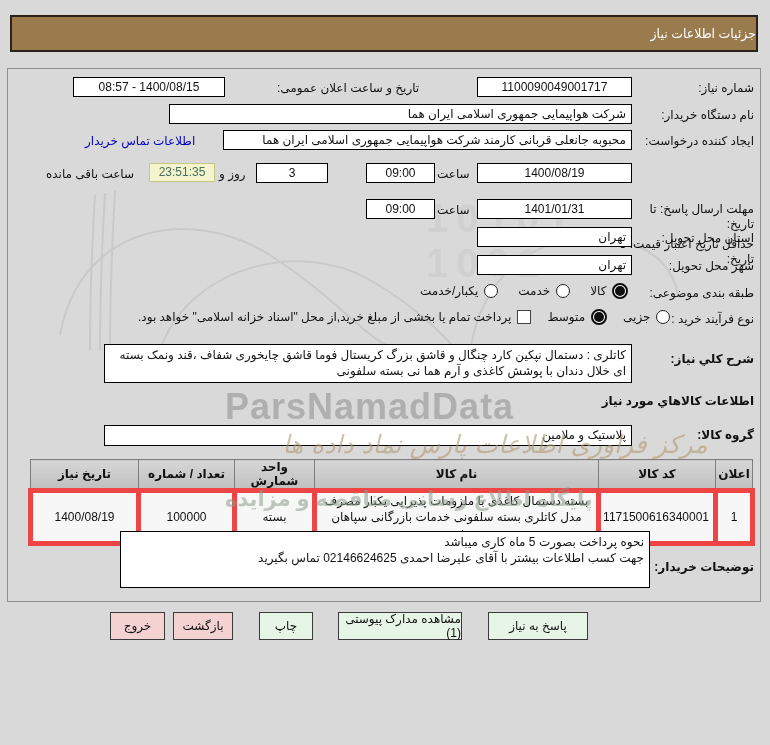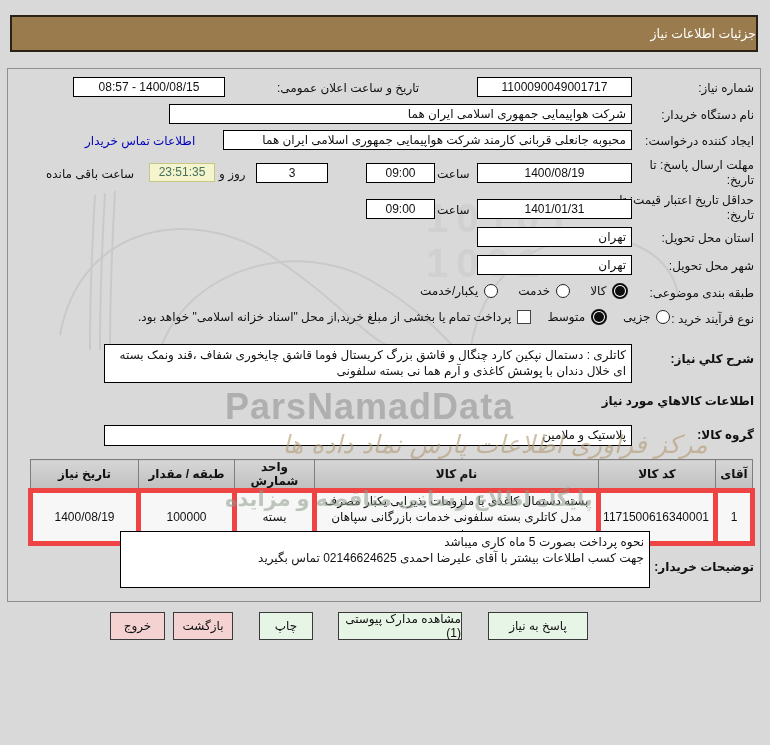--- a/index.html
+++ b/index.html
@@ -7,21 +7,21 @@
         font-family:"Liberation Sans","DejaVu Sans",sans-serif;font-size:12px;color:#111;direction:rtl;}
   
   .titlebar{position:absolute;top:15px;left:10px;width:744px;height:33px;background:#9a7b4d;
             border:2px solid #2a2118;color:#fff;display:flex;align-items:center;justify-content:flex-start;}
   .titlebar span{font-size:12.5px;}
   
   .panel{position:absolute;top:68px;left:7px;width:752px;height:532px;border:1px solid #8f8f8f;}
   
   .lbl{position:absolute;white-space:nowrap;color:#111;}
   .lbl.b{font-weight:bold;}
-  .lbl.wrap{white-space:normal;text-align:right;line-height:15px;}
+  .lbl.wrap{white-space:normal;text-align:right;line-height:15px;margin-top:44px;}
   .vbox{position:absolute;background:#fff;border:1px solid #000;height:18px;line-height:18px;
         text-align:center;overflow:hidden;white-space:nowrap;z-index:2;}
   .vbox.r{text-align:right;padding:0 5px;}
   .vbox.multi{height:auto;line-height:16px;white-space:normal;text-align:right;padding:2px 5px;}
   .link{position:absolute;color:#0000bb;cursor:pointer;z-index:2;}
   .cdown{position:absolute;width:64px;height:17px;line-height:17px;text-align:center;z-index:2;
          background:#f4f4cd;border:1px solid #c6c687;color:#47705f;}
   
   .optrow{position:absolute;display:flex;align-items:center;gap:20px;z-index:2;}
   .opt{display:flex;align-items:center;gap:6px;}
@@ -150,25 +150,25 @@
     <colgroup>
       <col style="width:37px">
         <col style="width:117px">
         <col style="width:284px">
       <col style="width:80px">
         <col style="width:96px">
         <col style="width:108px">
     </colgroup>
     <thead>
       <tr>
-        <th>آقای</th>
+        <th>اعلان</th>
         <th>کد کالا</th>
         <th>نام کالا</th>
         <th>واحد شمارش</th>
-        <th>طبقه / مقدار</th>
+        <th>تعداد / شماره</th>
         <th>تاریخ نیاز</th>
       </tr>
     </thead>
     <tbody>
       <tr>
         <td>1</td>
         <td>1171500616340001</td>
         <td>بسته دستمال کاغذی با ملزومات پذیرایی یکبار مصرف مدل کاتلری بسته سلفونی خدمات بازرگانی سپاهان شهر</td>
         <td>بسته</td>
         <td>100000</td>

